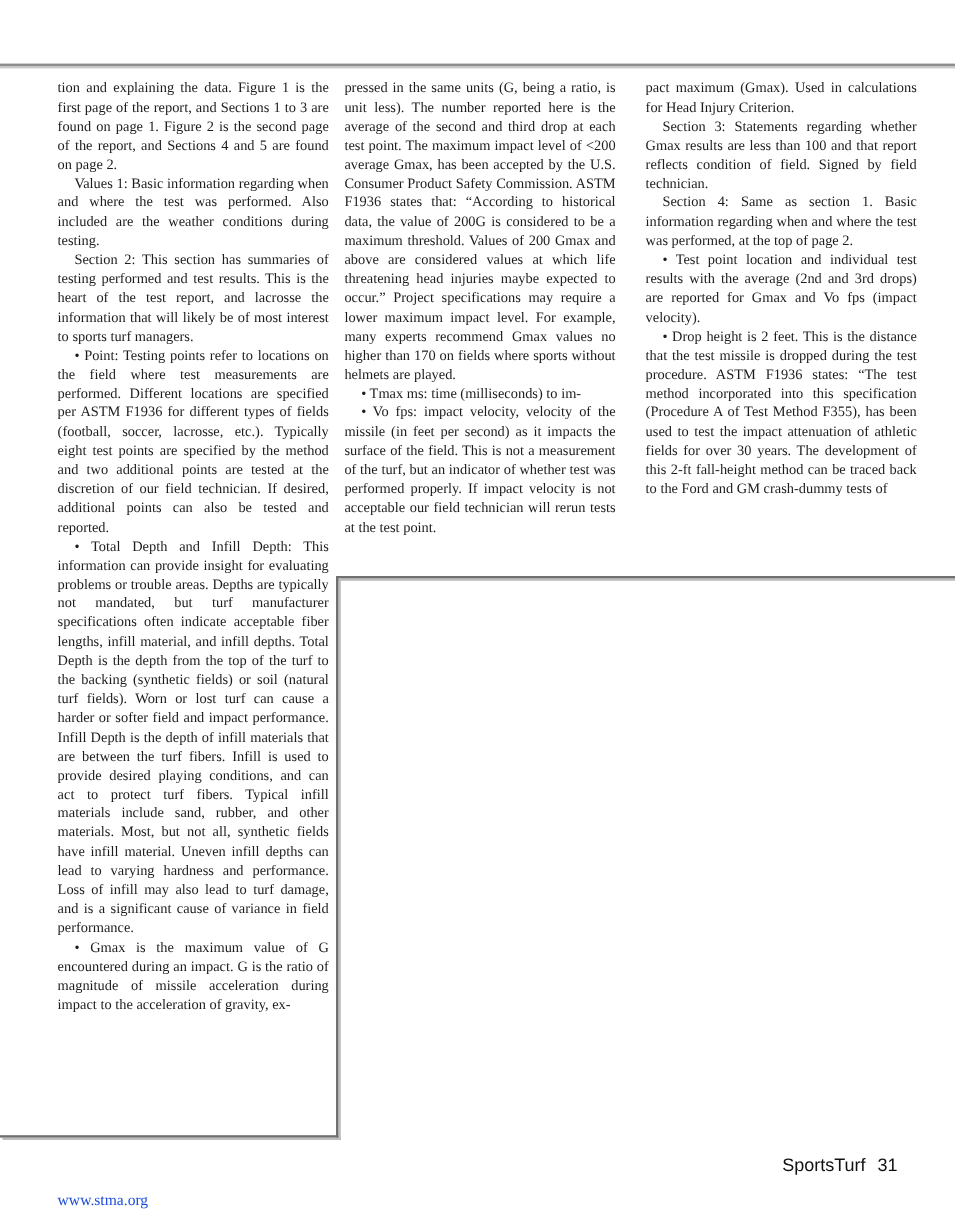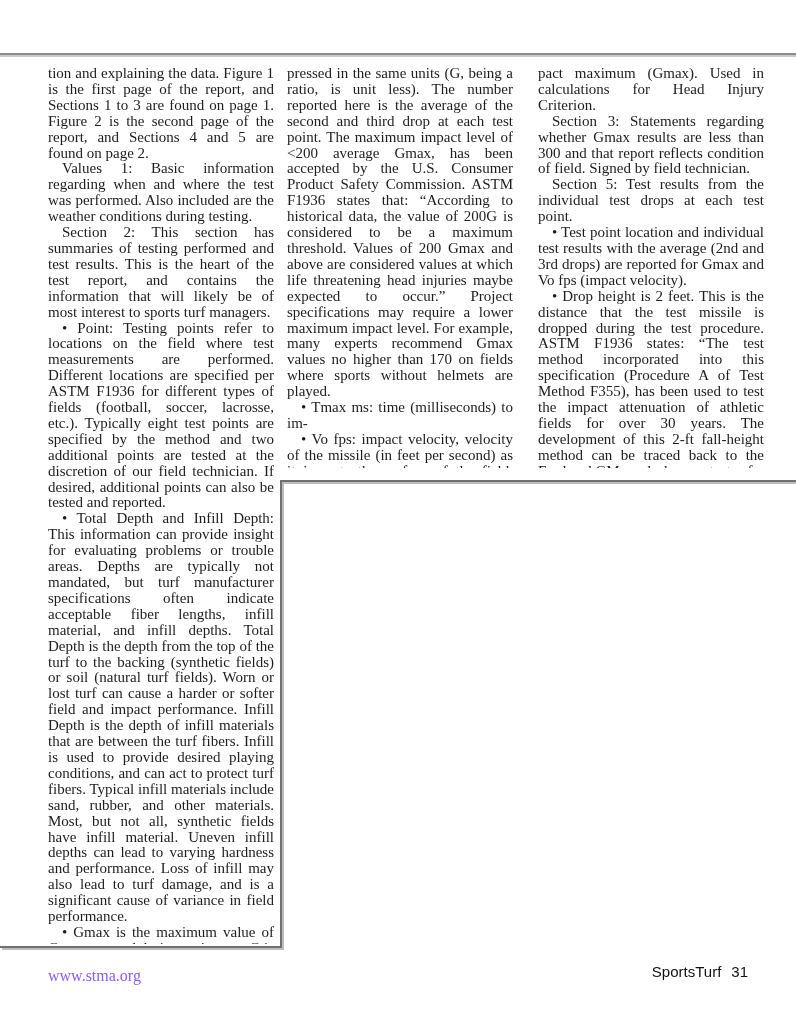--- a/index.html
+++ b/index.html
@@ -28,72 +28,72 @@
   .fig-bottom {
     position: absolute; left: 0; top: 946px; width: 282px; height: 2px;
     background: #707070; box-shadow: 2px 2px 0 #bdbdbd;
   }
   
   .col {
     position: absolute;
     top: 66px;
     width: 226px;
     font-family: "Liberation Serif", serif;
-    font-size: 15px;
+    font-size: 12px;
     line-height: 15.9px;
     text-align: justify;
     hyphens: auto;
     -webkit-hyphens: auto;
     color: #1c1c1c;
     overflow: hidden;
   }
   .col-1 { left: 48px;  max-height: 878px; }
   .col-2 { left: 287px; max-height: 402px; }
   .col-3 { left: 527px; max-height: 402px; margin-left: 11px; }
   .col p { margin: 0; text-indent: 14px; }
   .col p.cont { text-indent: 0; }
   
   .footer-left {
-    position: absolute; left: 48px; top: 967px;
+    position: absolute; left: 48px; top: 992px;
     font-family: "Liberation Serif", serif;
-    font-size: 16px; color: #8b5cf6;
+    font-size: 13px; color: #1d4ed8;
   }
   .footer-right {
     position: absolute; right: 48px; top: 963px;
     font-family: "Liberation Sans", sans-serif;
     font-weight: normal; font-size: 15px; color: #111;
   }
   .footer-right .pagenum { margin-left: 10px; }
 </style>
 </head>
 <body>
 
 <div class="page">
 
   <div class="rule-top"></div>
 
   <div class="col col-1">
     <p class="cont">tion and explaining the data. Figure 1 is the first page of the report, and Sections 1 to 3 are found on page 1. Figure 2 is the second page of the report, and Sections 4 and 5 are found on page 2.</p>
     <p>Values 1: Basic information regarding when and where the test was performed. Also included are the weather conditions during testing.</p>
-    <p>Section 2: This section has summaries of testing performed and test results. This is the heart of the test report, and contains the information that will likely be of most interest to sports turf managers.</p>
+    <p>Section 2: This section has summaries of testing performed and test results. This is the heart of the test report, and lacrosse the information that will likely be of most interest to sports turf managers.</p>
     <p>• Point: Testing points refer to locations on the field where test measurements are performed.  Different locations are specified per ASTM F1936 for different types of fields (football, soccer, lacrosse, etc.). Typically eight test points are specified by the method and two additional points are tested at the discretion of our field technician. If desired, additional points can also be tested and reported.</p>
     <p>• Total Depth and Infill Depth: This information can provide insight for evaluating problems or trouble areas. Depths are typically not mandated, but turf manufacturer specifications often indicate acceptable fiber lengths, infill material, and infill depths. Total Depth is the depth from the top of the turf to the backing (synthetic fields) or soil (natural turf fields). Worn or lost turf can cause a harder or softer field and impact performance. Infill Depth is the depth of infill materials that are between the turf fibers. Infill is used to provide desired playing conditions, and can act to protect turf fibers. Typical infill materials include sand, rubber, and other materials. Most, but not all, synthetic fields have infill material. Uneven infill depths can lead to varying hardness and performance.  Loss of infill may also lead to turf damage, and is a significant cause of variance in field performance.</p>
     <p>• Gmax is the maximum value of G encountered during an impact. G is the ratio of magnitude of missile acceleration during impact to the acceleration of gravity, ex-</p>
   </div>
 
   <div class="col col-2">
     <p class="cont">pressed in the same units (G, being a ratio, is unit less). The number reported here is the average of the second and third drop at each test point. The maximum impact level of &lt;200 average Gmax, has been accepted by the U.S. Consumer Product Safety Commission. ASTM F1936 states that: “According to historical data, the value of 200G is considered to be a maximum threshold. Values of 200 Gmax and above are considered values at which life threatening head injuries maybe expected to occur.” Project specifications may require a lower maximum impact level. For example, many experts recommend Gmax values no higher than 170 on fields where sports without helmets are played.</p>
     <p>• Tmax ms: time (milliseconds) to im-</p>
     <p>• Vo fps: impact velocity, velocity of the missile (in feet per second) as it impacts the surface of the field. This is not a measurement of the turf, but an indicator of whether test was performed properly. If impact velocity is not acceptable our field technician will rerun tests at the test point.</p>
   </div>
 
   <div class="col col-3">
     <p class="cont">pact maximum (Gmax).  Used in calculations for Head Injury Criterion.</p>
-    <p>Section 3: Statements regarding whether Gmax results are less than 300 and that report reflects condition of field. Signed by field technician.</p>
-    <p>Section 5: Test results from the individual test drops at each test point.</p>
+    <p>Section 3: Statements regarding whether Gmax results are less than 100 and that report reflects condition of field. Signed by field technician.</p>
+    <p>Section 4: Same as section 1. Basic information regarding when and where the test was performed, at the top of page 2.</p>
     <p>• Test point location and individual test results with the average (2nd and 3rd drops) are reported for Gmax and Vo fps (impact velocity).</p>
     <p>• Drop height is 2 feet.  This is the distance that the test missile is dropped during the test procedure. ASTM F1936 states: “The test method incorporated into this specification (Procedure A of Test Method F355), has been used to test the impact attenuation of athletic fields for over 30 years. The development of this 2-ft fall-height method can be traced back to the Ford and GM crash-dummy tests of</p>
   </div>
 
   <div class="fig-top"></div>
   <div class="fig-left"></div>
   <div class="fig-bottom"></div>
 
   <div class="footer-left">www.stma.org</div>
 

